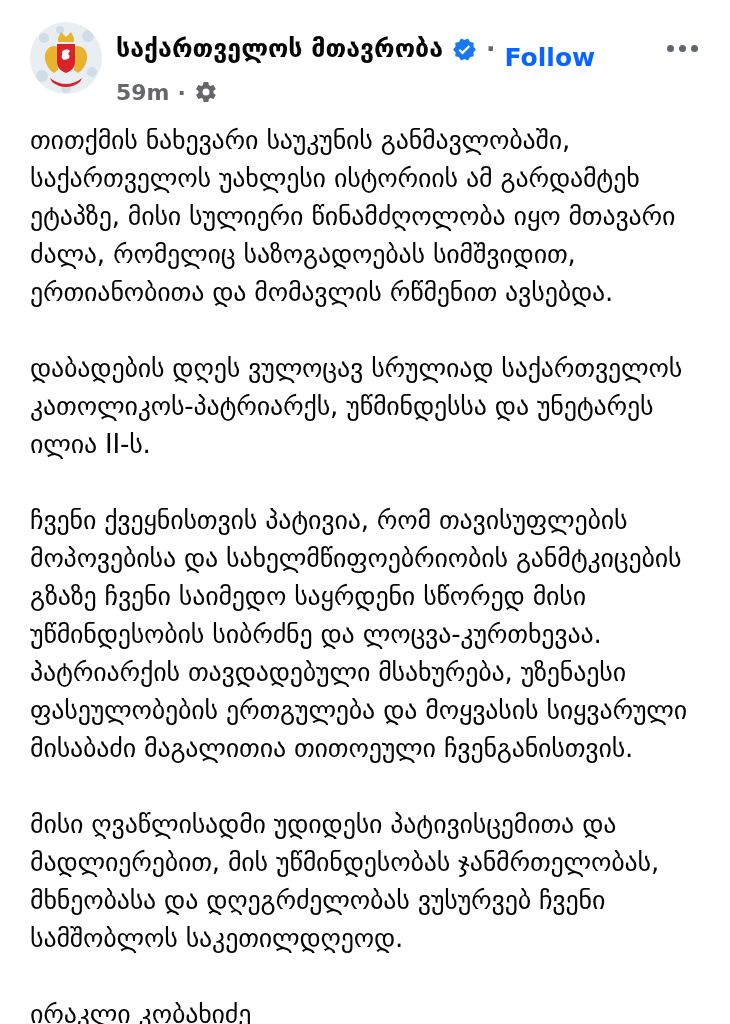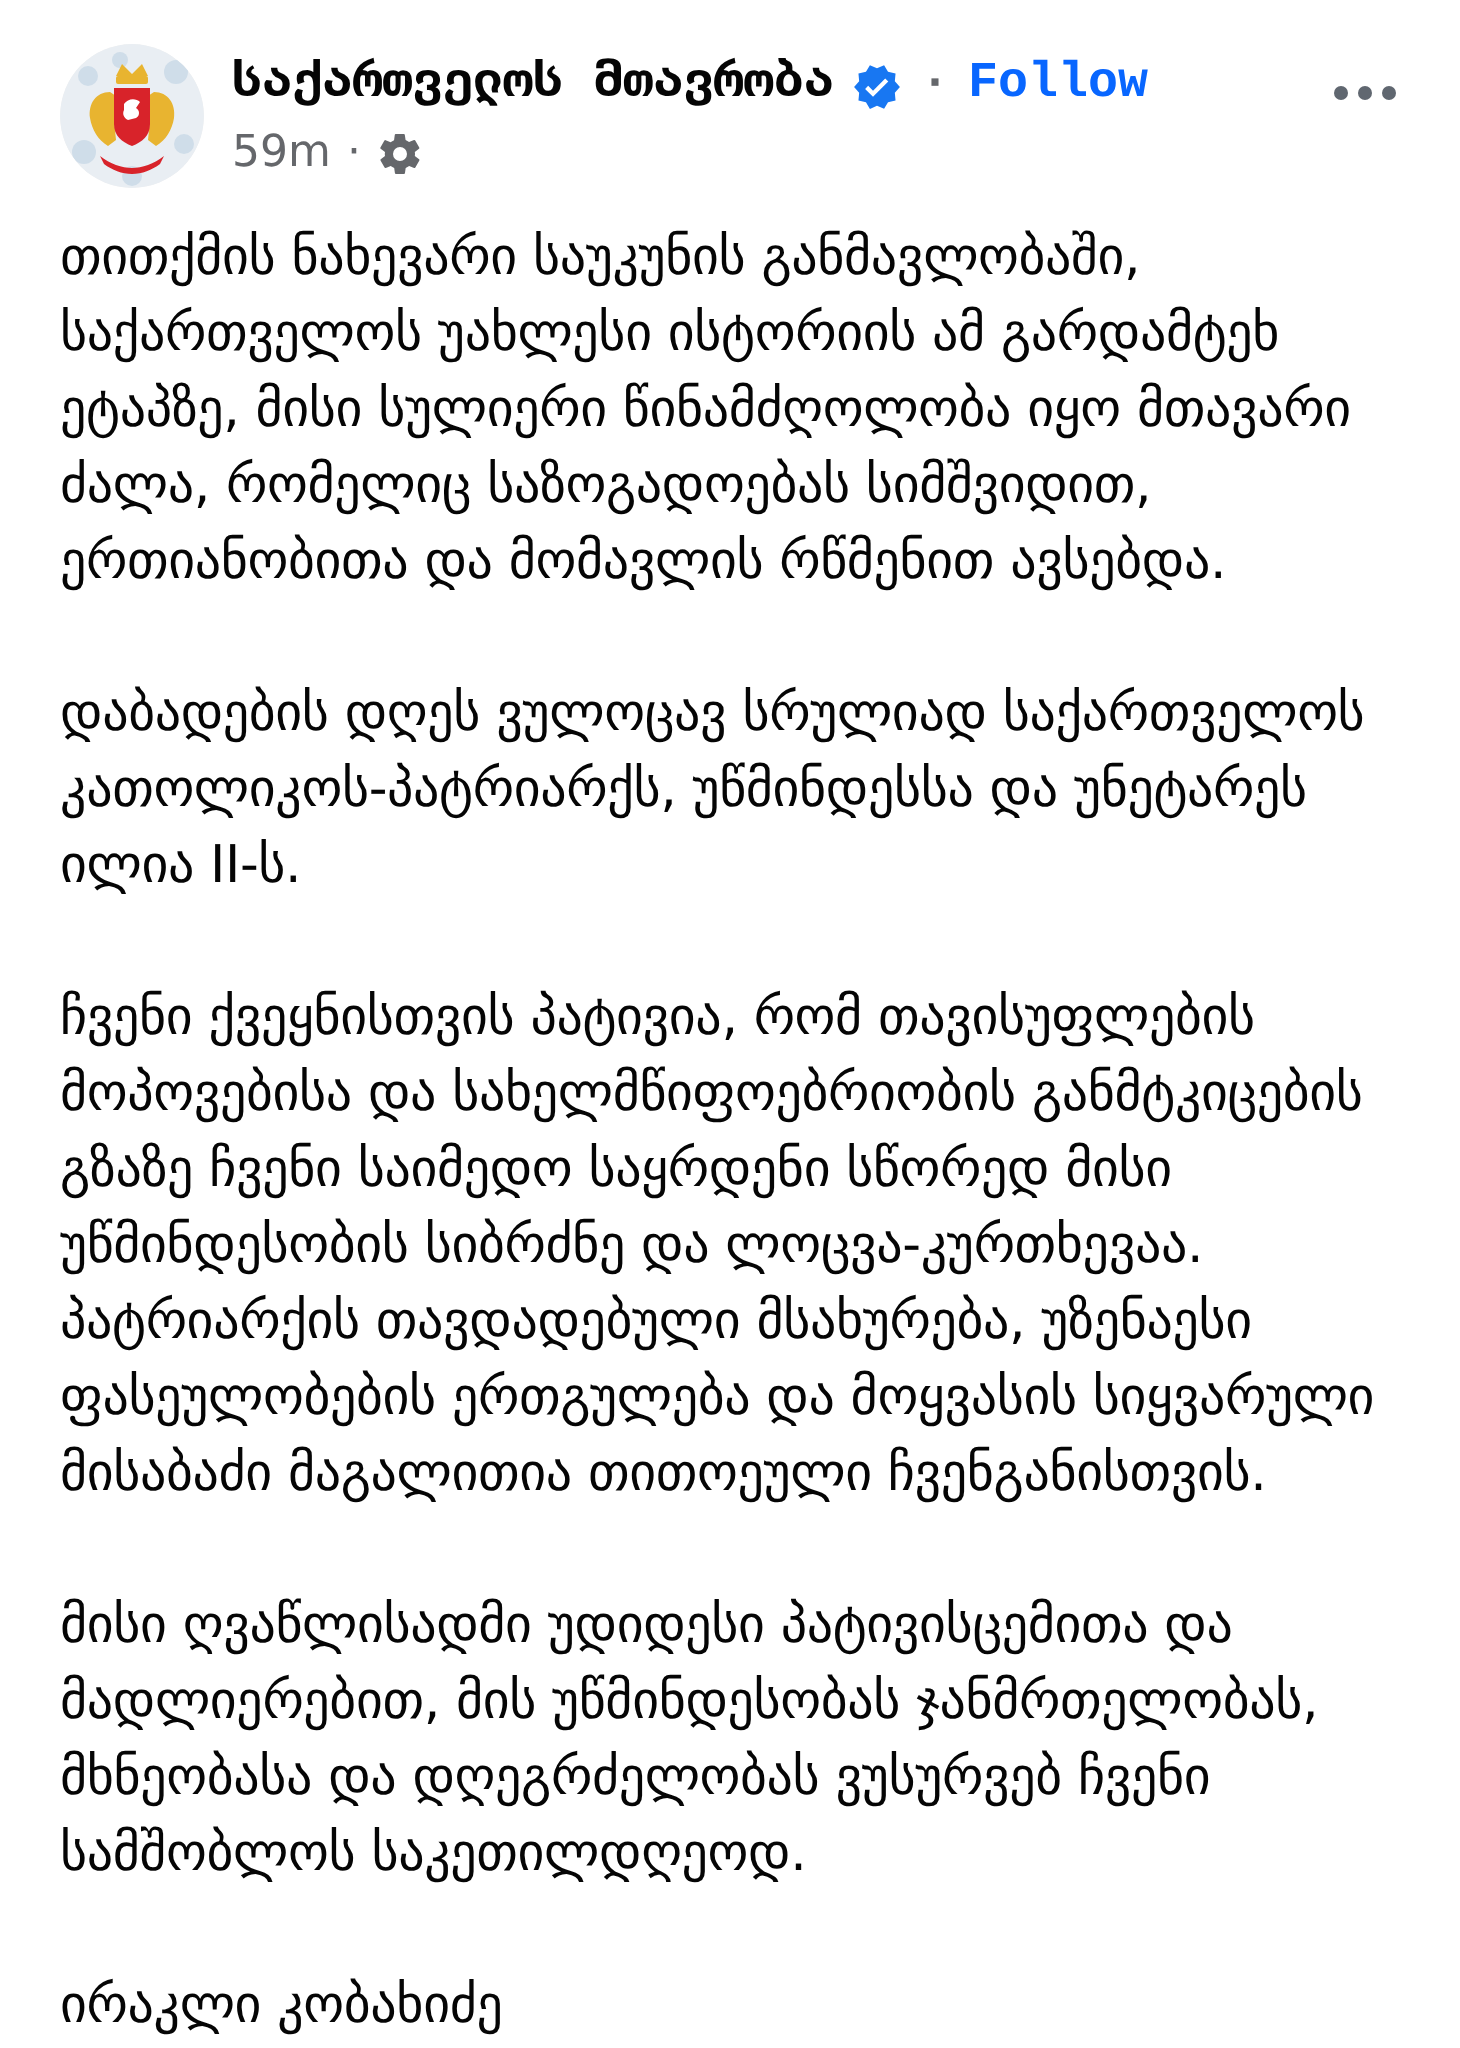--- a/index.html
+++ b/index.html
@@ -14,36 +14,36 @@
   .post { padding: 22px 30px 0 30px; }
 
   
   .header { display: flex; align-items: flex-start; gap: 14px; }
   .avatar {
     width: 72px; height: 72px; border-radius: 50%;
     flex: 0 0 72px; overflow: hidden;
     box-shadow: 0 0 0 1px rgba(0,0,0,.06) inset;
   }
   .header-main { flex: 1 1 auto; min-width: 0; padding-top: 3px; }
-  .title-row { display: flex; align-items: flex-end; gap: 9px; font-family: Liberation Mono, monospace; }
+  .title-row { display: flex; align-items: center; gap: 9px; }
   .page-name {
     font-size: 25px; font-weight: 700; color: #050505;
     white-space: nowrap; text-decoration: none;
   }
   .verified { width: 25px; height: 25px; display: inline-block; margin-top: 2px; }
   .title-sep { color: #65676B; font-size: 25px; font-weight: 700; }
-  .follow-link { color: #0866FF; font-size: 25px; font-weight: 600; text-decoration: none; }
+  .follow-link { color: #0866FF; font-size: 25px; font-weight: 600; text-decoration: none; margin-top: 18px; }
   .more-btn {
     margin-left: auto; display: flex; gap: 5px; align-items: center;
     padding: 6px 2px; cursor: pointer; background: none; border: none;
   }
   .more-btn .dot { width: 7px; height: 7px; border-radius: 50%; background: #606770; }
   .meta-row {
-    margin-top: 8px; display: flex; align-items: center; gap: 8px;
-    color: #65676B; font-size: 22px;
+    margin-top: 8px; display: flex; align-items: flex-start; gap: 8px;
+    color: #65676B; font-size: 22px; font-weight: bold;
   }
   .gear { width: 24px; height: 24px; display: inline-block; }
 
   
   .content { margin-top: 16px; }
   .content p {
     margin: 0 0 38px 0;
     font-size: 26px; line-height: 38px; color: #050505;
     letter-spacing: -0.2px;
   }

